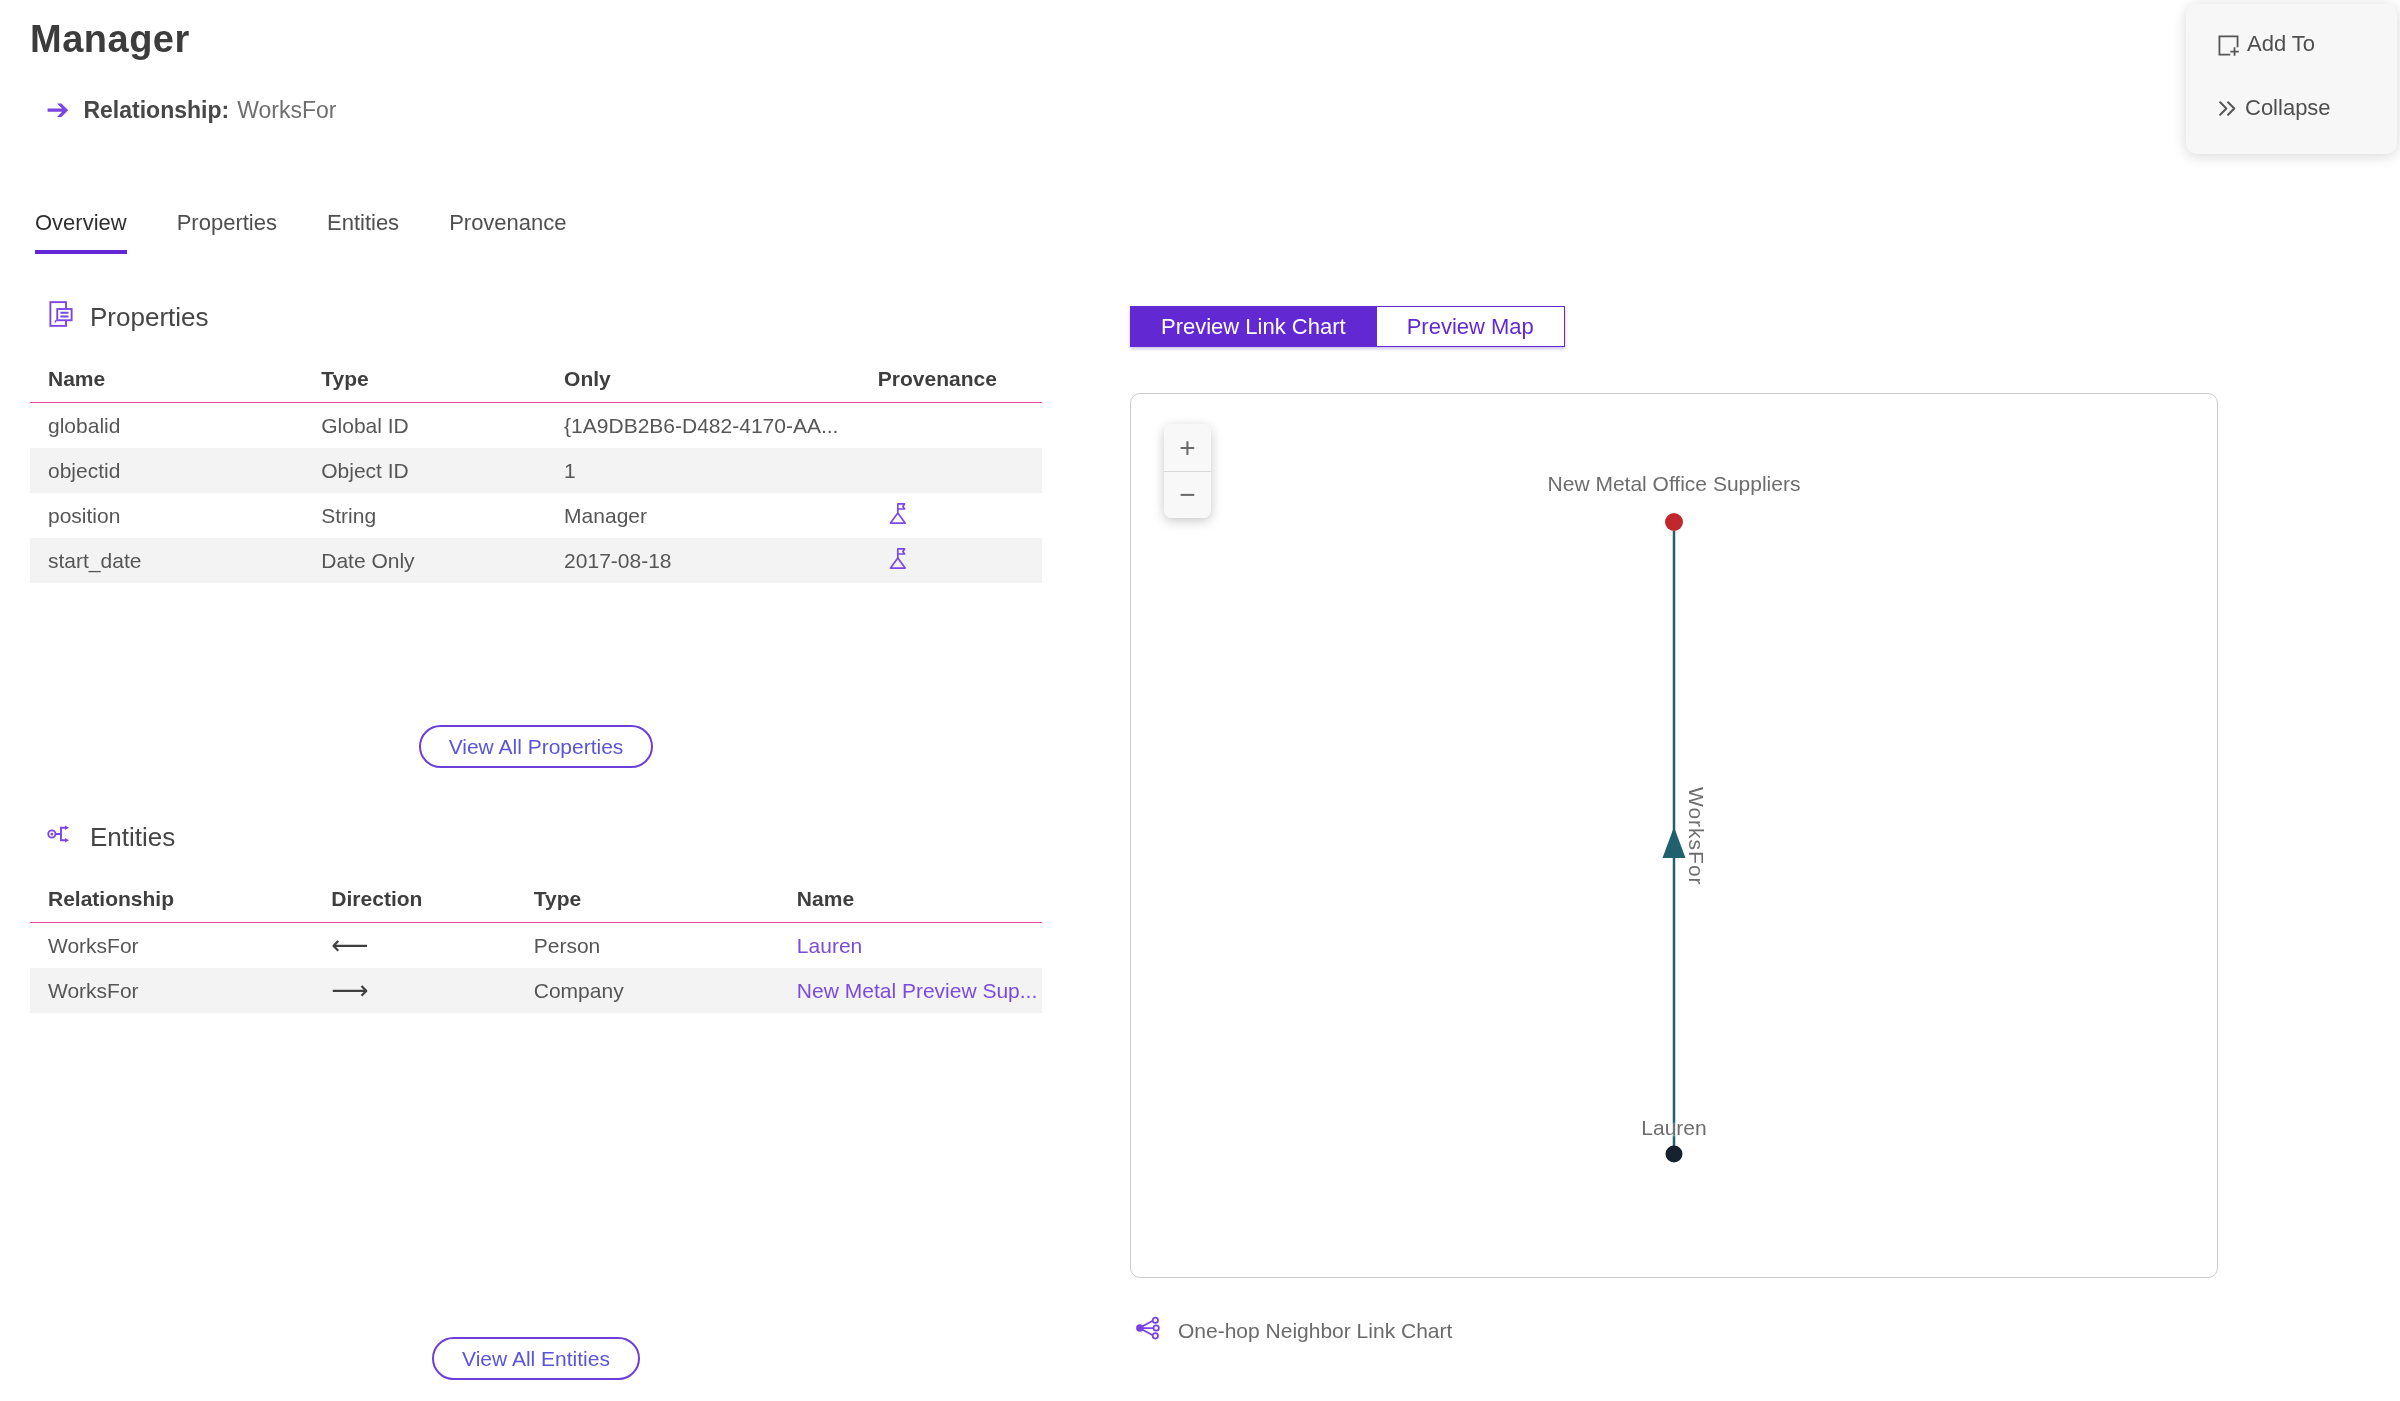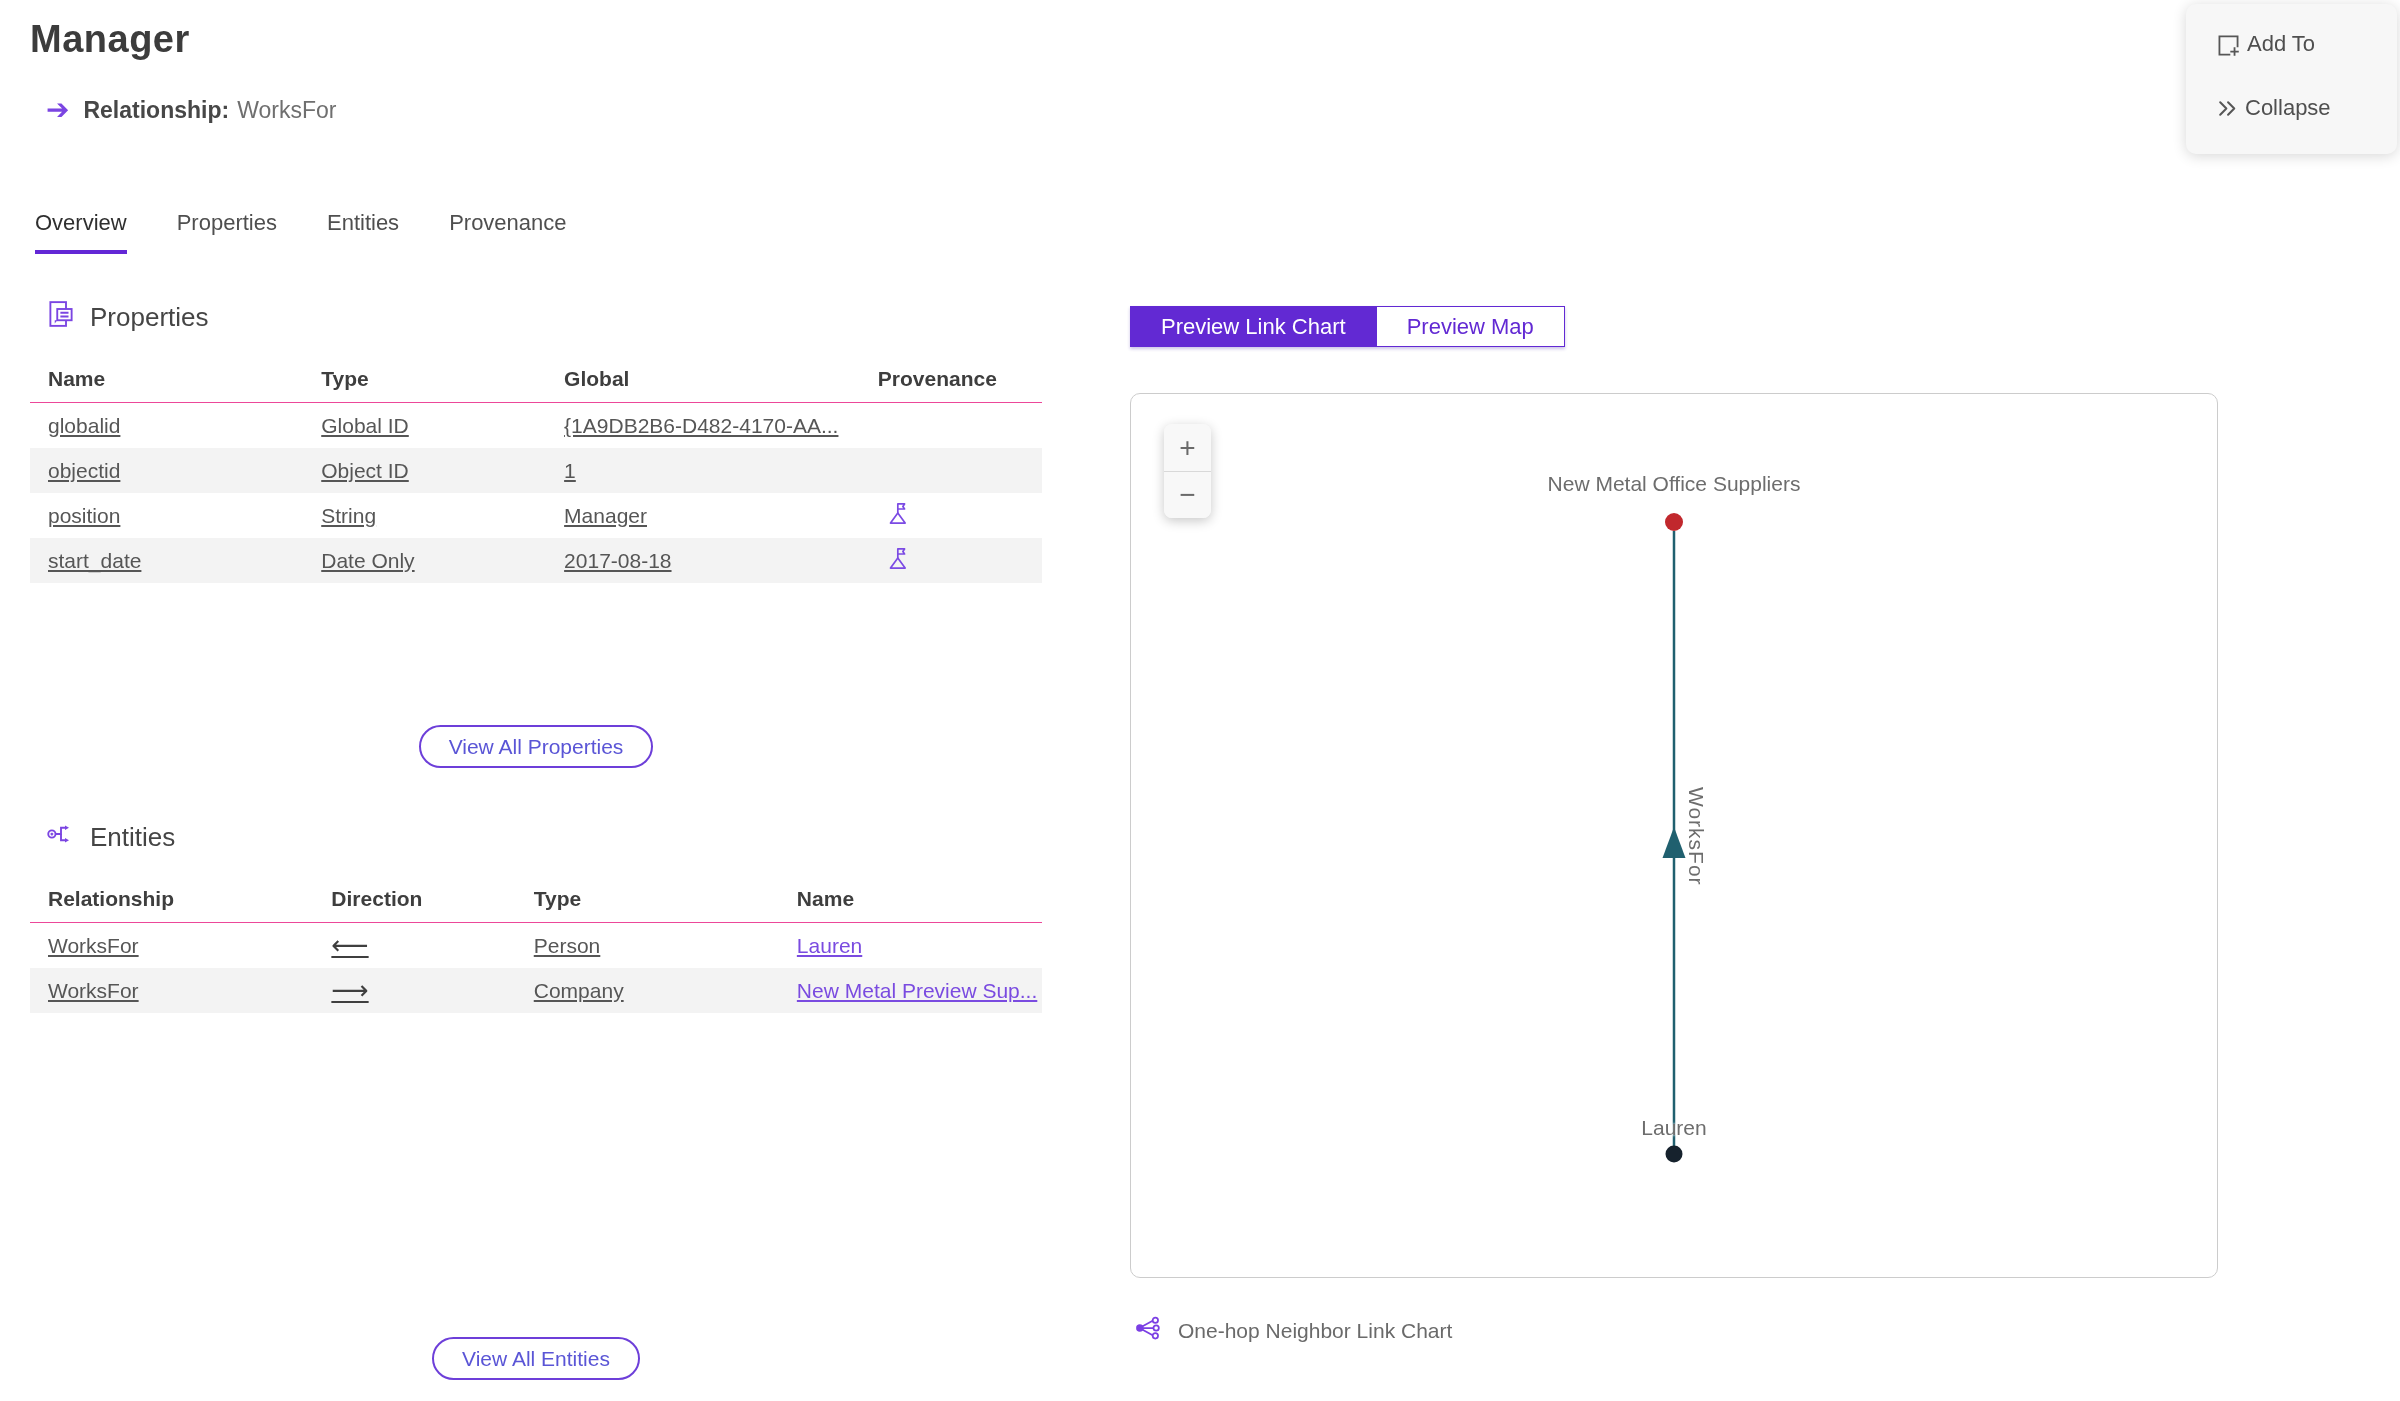--- a/index.html
+++ b/index.html
@@ -26,21 +26,21 @@
   .tab{padding-bottom:14px;cursor:pointer;}
   .tab.active{color:#2f2f2f;border-bottom:4px solid #6327d6;}
 
   
   .left-col{position:absolute;left:30px;top:300px;width:1012px;}
   .section-heading{display:flex;align-items:center;gap:14px;font-size:26px;color:#454545;
                    margin:0 0 22px 16px;height:34px;}
   table{width:100%;border-collapse:collapse;table-layout:fixed;font-size:21px;}
   th{text-align:left;padding:11px 0 11px 18px;color:#3e3e3e;font-weight:700;
      border-bottom:1px solid #ec4899;}
-  td{padding:0 0 0 18px;height:45px;color:#565656;overflow:hidden;white-space:nowrap;text-overflow:ellipsis;text-decoration:underline;}
+  td{padding:0 0 0 18px;height:45px;color:#565656;overflow:hidden;white-space:nowrap;text-overflow:ellipsis;}
   tbody tr:nth-child(even) td{background:#f3f3f3;}
   .props col.c1{width:27%}.props col.c2{width:24%}.props col.c3{width:31%}.props col.c4{width:18%}
   .ents col.c1{width:28%}.ents col.c2{width:20%}.ents col.c3{width:26%}.ents col.c4{width:26%}
   .prov-cell{padding-left:26px;}
   .dir{font-size:26px;color:#3f3f3f;}
   .link{color:#7a4be0;cursor:pointer;}
   .btn-row{margin-top:142px;display:flex;justify-content:center;}
   .btn-row2{margin-top:324px;display:flex;justify-content:center;}
   .pill-btn{height:43px;padding:0 28px;border-radius:22px;border:2px solid #6d3fd9;background:#fff;
             color:#5a55d6;font-size:21px;font-family:inherit;cursor:pointer;}
@@ -127,21 +127,21 @@
       <colgroup>
           <col class="c1">
           <col class="c2">
           <col class="c3">
           <col class="c4">
         </colgroup>
       <thead>
         <tr>
           <th>Name</th>
           <th>Type</th>
-          <th>Global</th>
+          <th>Only</th>
           <th>Provenance</th>
         </tr>
       </thead>
       <tbody>
         <tr>
           <td>globalid</td>
           <td>Global ID</td>
           <td>{1A9DB2B6-D482-4170-AA...</td>
           <td></td>
         </tr>

